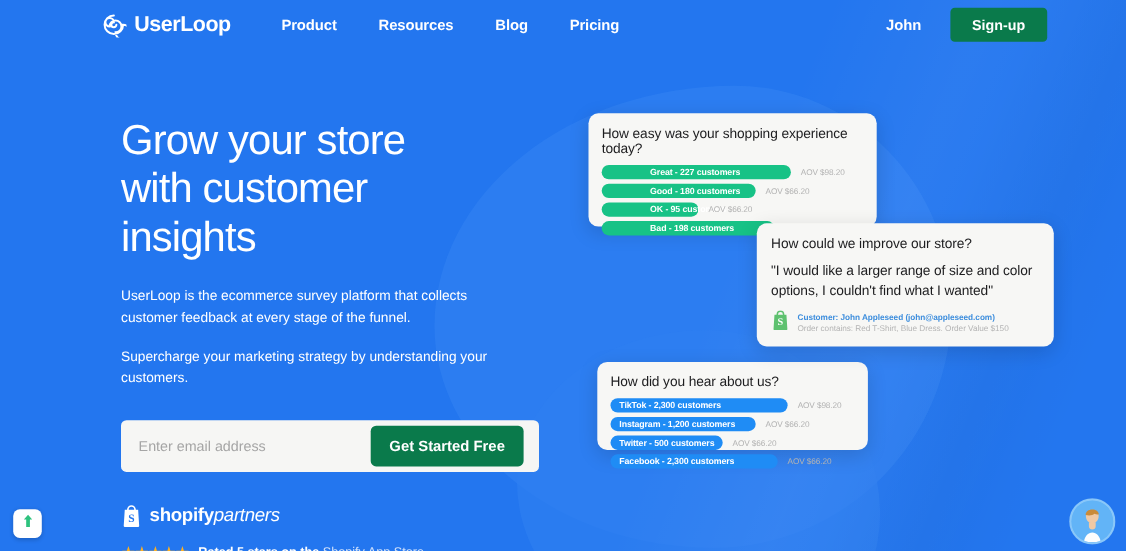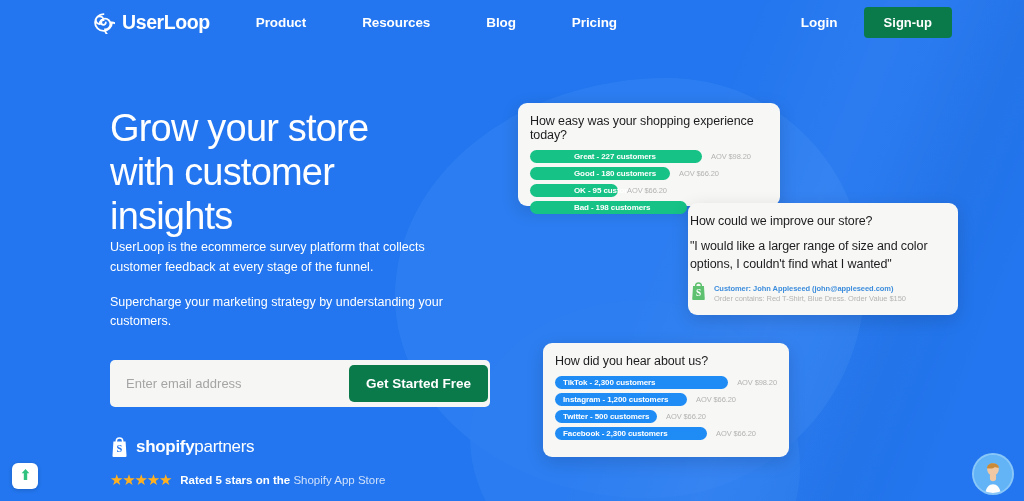--- a/index.html
+++ b/index.html
@@ -82,21 +82,21 @@
   .brand-mark { width: 23px; height: 23px; display: block; }
   .brand-text {
     color: #fff;
     font-size: 19.5px;
     font-weight: bold;
     letter-spacing: -0.4px;
   }
   .nav-links {
     display: flex;
     align-items: flex-end;
-    gap: 56px;
+    gap: 38px;
   }
   .nav-link {
     color: #fff;
     font-size: 13.5px;
     font-weight: bold;
     letter-spacing: -0.1px;
     cursor: pointer;
     white-space: nowrap;
   }
   .nav-right {
@@ -136,33 +136,34 @@
     line-height: 1.16;
     font-weight: normal;
     letter-spacing: -0.8px;
     max-width: 360px;
   }
   .hero-p {
     color: #fff;
     font-size: 12.5px;
     line-height: 1.55;
     max-width: 350px;
+    margin-top: 22px;
   }
   .hero-p2 { margin-top: 16px; max-width: 380px; }
 
   
   .email-form {
     margin-top: 28px;
     width: 380px;
     height: 47px;
     background: #f6f6f4;
     border-radius: 5px;
     display: flex;
     align-items: center;
-    padding: 0 2px 0 0;
+    padding: 0 14px 0 0;
   }
   .email-input {
     flex: 1;
     border: none;
     outline: none;
     background: transparent;
     font-family: inherit;
     font-size: 13px;
     color: #333;
     padding: 0 16px;
@@ -190,21 +191,21 @@
     align-items: center;
     gap: 7px;
   }
   .shopify-bag { width: 19px; height: 21px; display: block; }
   .partners-text {
     color: #fff;
     font-size: 17px;
     letter-spacing: -0.3px;
   }
   .partners-text .b { font-weight: bold; }
-  .partners-text .i { font-weight: normal; }
+  .partners-text .i { font-style: italic; font-weight: normal; }
 
   .rating {
     margin-top: 13px;
     display: flex;
     align-items: center;
     gap: 9px;
   }
   .stars {
     color: #ffb020;
     font-size: 15px;
@@ -227,37 +228,37 @@
   }
   .card-q {
     font-size: 12.5px;
     color: #1d1d1f;
     font-weight: normal;
     letter-spacing: -0.1px;
   }
 
   
   #card-experience {
-    left: 518px; top: 103px;
+    left: 535px; top: 103px;
     width: 262px; height: 103px;
     padding: 11px 12px 9px 12px;
     z-index: 6;
   }
   
   #card-hear-about {
-    left: 543px; top: 343px;
-    width: 246px; height: 114px;
-    padding: 11px 12px 9px 12px;
+    left: 543px; top: 329px;
+    width: 246px; height: 80px;
+    padding: 11px 24px 9px 12px;
     z-index: 6;
   }
   
   #card-feedback {
     left: 688px; top: 203px;
     width: 270px; height: 112px;
-    padding: 11px 13px 9px 2px;
+    padding: 11px 13px 9px 13px;
     z-index: 8;
   }
 
   .bar-rows { margin-top: 8px; }
   .bar-row {
     display: flex;
     align-items: center;
     margin-bottom: 4px;
     height: 13px;
   }
@@ -351,21 +352,21 @@
   </div>
 
   <div class="nav-links">
     <span class="nav-link">Product</span>
     <span class="nav-link">Resources</span>
     <span class="nav-link">Blog</span>
     <span class="nav-link">Pricing</span>
   </div>
 
   <div class="nav-right">
-    <span class="login-link">Login</span>
+    <span class="login-link">John</span>
     <button class="signup-btn">Sign-up</button>
   </div>
 </nav>
 
 <section class="hero">
 
   <h1 class="hero-title">
     <span>Grow your store</span><br>
     <span>with customer</span><br>
     <span>insights</span>

